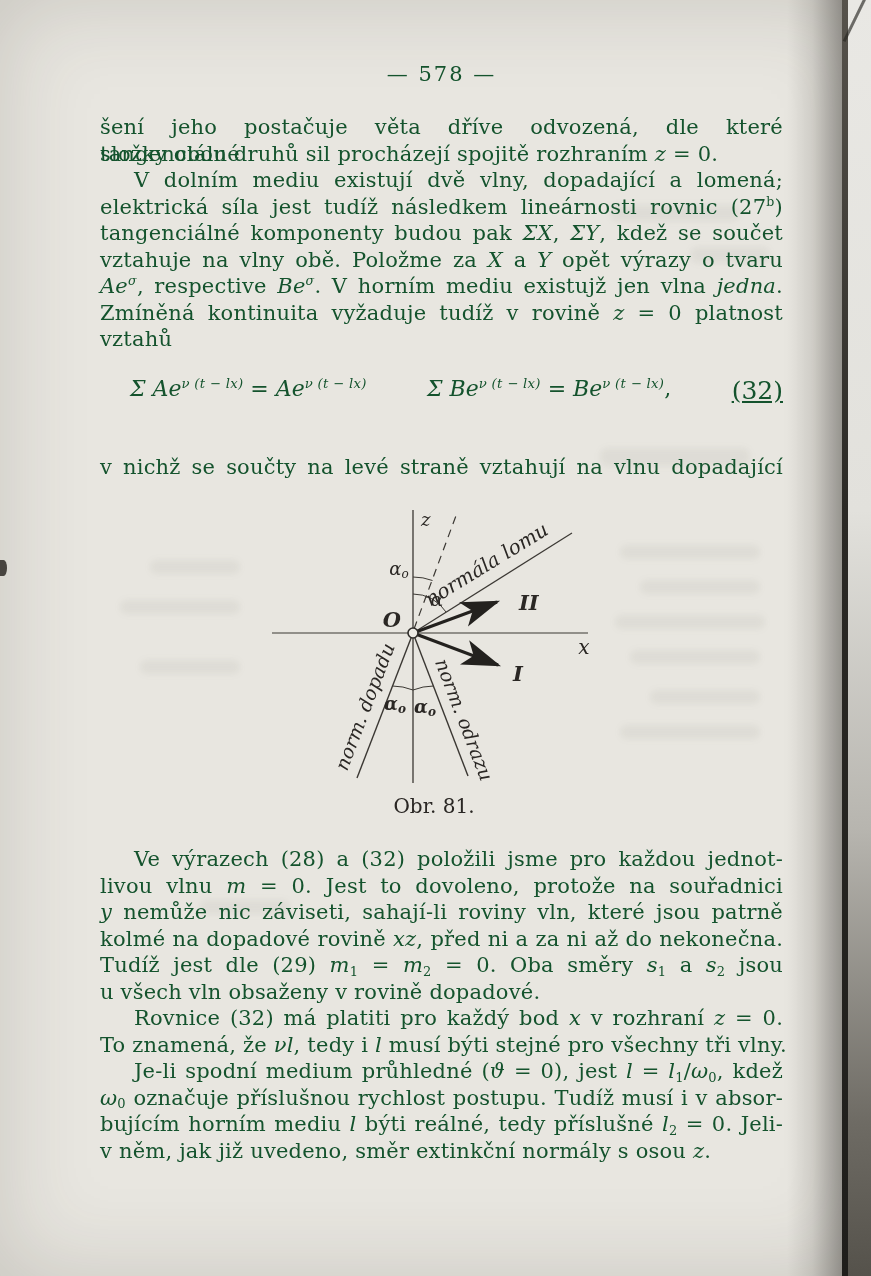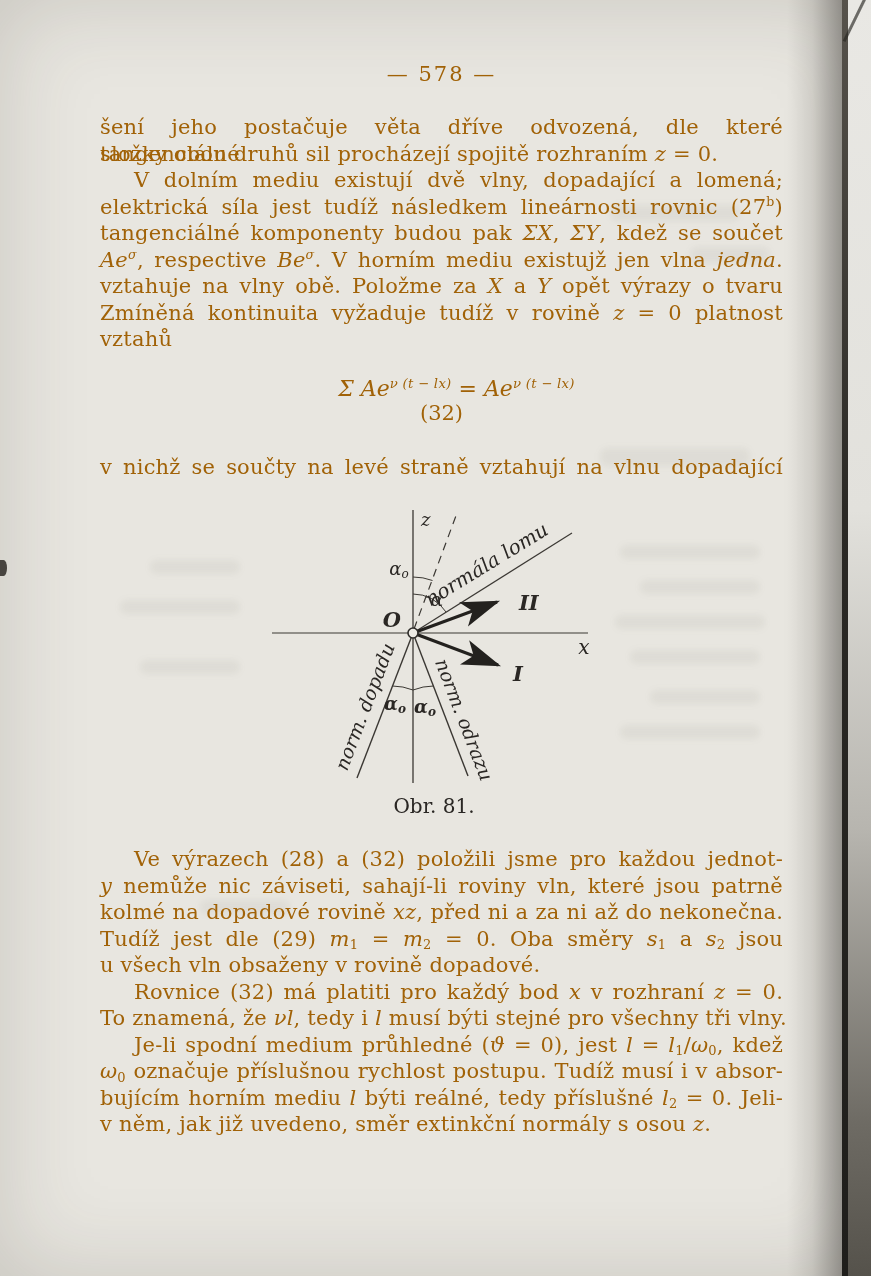--- a/index.html
+++ b/index.html
@@ -1,20 +1,20 @@
 <!DOCTYPE html>
 <html><head>
 <meta charset="utf-8">
 <style>
   html,body{margin:0;padding:0;background:#9a9894;}
   .page{
     position:relative; width:871px; height:1276px; overflow:hidden;
     background:#e8e6e0;
     font-family:"DejaVu Serif","Liberation Serif",serif;
-    color:#a16207;
+    color:#14532d;
   }
   .vignette{position:absolute;inset:0;pointer-events:none;
     box-shadow:inset 0 0 90px rgba(60,55,45,.18);}
   
   .edge-shadow{position:absolute;top:0;bottom:0;right:28px;width:56px;
     background:linear-gradient(90deg,rgba(55,52,46,0) 0%,rgba(55,52,46,.12) 45%,rgba(45,42,38,.42) 100%);}
   .edge-line{position:absolute;top:0;bottom:0;right:23px;width:6px;
     background:linear-gradient(180deg,#57534c 0%,#2b2925 40%,#1f1e1b 100%);
     filter:blur(.4px);}
   .edge-outer{position:absolute;top:0;bottom:0;right:0;width:23px;
@@ -29,24 +29,24 @@
   .pageno{position:absolute;left:100px;top:62px;width:683px;text-align:center;
     font-size:21px;letter-spacing:2px;}
   .textblock{position:absolute;left:100px;width:683px;font-size:21px;}
   .tline{height:26.5px;line-height:26.5px;white-space:nowrap;letter-spacing:.2px;}
   .tline.just{white-space:normal;text-align:justify;text-align-last:justify;}
   .tline.ind{text-indent:34px;}
   .sup{font-size:.6em;position:relative;top:-.62em;letter-spacing:.3px;}
   .sub{font-size:.62em;position:relative;top:.28em;}
   
   .equation{position:absolute;left:100px;top:376px;width:683px;display:flex;
-    align-items:center;justify-content:space-between;font-size:22px;flex-direction:column;}
+    align-items:flex-start;justify-content:space-between;font-size:22px;}
   .eq-part{white-space:nowrap;}
   .eq-left{margin-left:30px;}
-  .eq-num{font-size:21px;}
+  .eq-num{font-size:25px;text-decoration:underline;}
   
   .figure-svg{position:absolute;left:250px;top:498px;}
   svg text{fill:#2a2724;font-family:"DejaVu Serif","Liberation Serif",serif;}
 </style>
 </head>
 <body>
 
 <div class="page">
 
   <div class="vignette"></div>
@@ -66,28 +66,29 @@
   <div class="left-speck"></div>
 
   <div class="pageno">— 578 —</div>
 
   <div class="textblock" style="top:114px">
       <div class="tline just">šení jeho postačuje věta dříve odvozená, dle které tangenciálné</div>
       <div class="tline">složky obou druhů sil procházejí spojitě rozhraním <i>z</i> = 0.</div>
       <div class="tline just ind">V dolním mediu existují dvě vlny, dopadající a lomená;</div>
       <div class="tline just">elektrická síla jest tudíž následkem lineárnosti rovnic (27<span class="sup">b</span>)</div>
       <div class="tline just">tangenciálné komponenty budou pak <i>ΣX</i>, <i>ΣY</i>, kdež se součet</div>
+      <div class="tline just">vztahuje na vlny obě.  Položme za <i>X</i> a <i>Y</i> opět výrazy o tvaru</div>
       <div class="tline just"><i>Ae</i><span class="sup"><i>σ</i></span>, respective <i>Be</i><span class="sup"><i>σ</i></span>. V horním mediu existujž jen vlna <i>jedna</i>.</div>
-      <div class="tline just">vztahuje na vlny obě.  Položme za <i>X</i> a <i>Y</i> opět výrazy o tvaru</div>
       <div class="tline just">Zmíněná kontinuita vyžaduje tudíž v rovině <i>z</i> = 0 platnost</div>
       <div class="tline">vztahů</div>
     </div>
 
   <div class="equation">
     <span class="eq-part eq-left"><i>Σ Ae</i><span class="sup"><i>ν (t − lx)</i></span> = <i>Ae</i><span class="sup"><i>ν (t − lx)</i></span></span>
+    <span class="eq-part"><i>Σ Be</i><span class="sup"><i>ν (t − lx)</i></span> = <i>Be</i><span class="sup"><i>ν (t − lx)</i></span>,</span>
     <span class="eq-num">(32)</span>
   </div>
 
   <div class="textblock" style="top:454px">
       <div class="tline just">v nichž se součty na levé straně vztahují na vlnu dopadající</div>
     </div>
 
   <svg class="figure-svg" width="360" height="330" viewBox="250 498 360 330">
     <defs>
       <marker id="ah" viewBox="0 0 12 8" refX="11" refY="4" markerWidth="13" markerHeight="9" orient="auto">
@@ -127,20 +128,21 @@
     <text x="437" y="606" font-size="19" font-style="italic" text-anchor="middle">α</text>
     <text x="399" y="575" font-size="18" font-style="italic" text-anchor="middle"><tspan>α</tspan><tspan font-size="12" dy="3">o</tspan></text>
     <text x="395" y="710" font-size="18" font-style="italic" font-weight="bold" text-anchor="middle"><tspan>α</tspan><tspan font-size="12" dy="3">o</tspan></text>
     <text x="425" y="713" font-size="18" font-style="italic" font-weight="bold" text-anchor="middle"><tspan>α</tspan><tspan font-size="12" dy="3">o</tspan></text>
 
     <text x="434" y="813" font-size="20" text-anchor="middle">Obr. 81.</text>
   </svg>
 
   <div class="textblock" style="top:846px">
       <div class="tline just ind">Ve výrazech (28) a (32) položili jsme pro každou jednot-</div>
+      <div class="tline just">livou vlnu <i>m</i> = 0.  Jest to dovoleno, protože na souřadnici</div>
       <div class="tline just"><i>y</i> nemůže nic záviseti, sahají-li roviny vln, které jsou patrně</div>
       <div class="tline just">kolmé na dopadové rovině <i>xz</i>, před ni a za ni až do nekonečna.</div>
       <div class="tline just">Tudíž jest dle (29) <i>m</i><span class="sub">1</span> = <i>m</i><span class="sub">2</span> = 0.  Oba směry <i>s</i><span class="sub">1</span> a <i>s</i><span class="sub">2</span> jsou</div>
       <div class="tline">u všech vln obsaženy v rovině dopadové.</div>
       <div class="tline just ind">Rovnice (32) má platiti pro každý bod <i>x</i> v rozhraní <i>z</i> = 0.</div>
       <div class="tline">To znamená, že <i>νl</i>, tedy i <i>l</i> musí býti stejné pro všechny tři vlny.</div>
       <div class="tline just ind">Je-li spodní medium průhledné (<i>ϑ</i> = 0), jest <i>l</i> = <i>l</i><span class="sub">1</span>/<i>ω</i><span class="sub">0</span>, kdež</div>
       <div class="tline just"><i>ω</i><span class="sub">0</span> označuje příslušnou rychlost postupu. Tudíž musí i v absor-</div>
       <div class="tline just">bujícím horním mediu <i>l</i> býti reálné, tedy příslušné <i>l</i><span class="sub">2</span> = 0. Jeli-</div>
       <div class="tline">v něm, jak již uvedeno, směr extinkční normály s osou <i>z</i>.</div>

